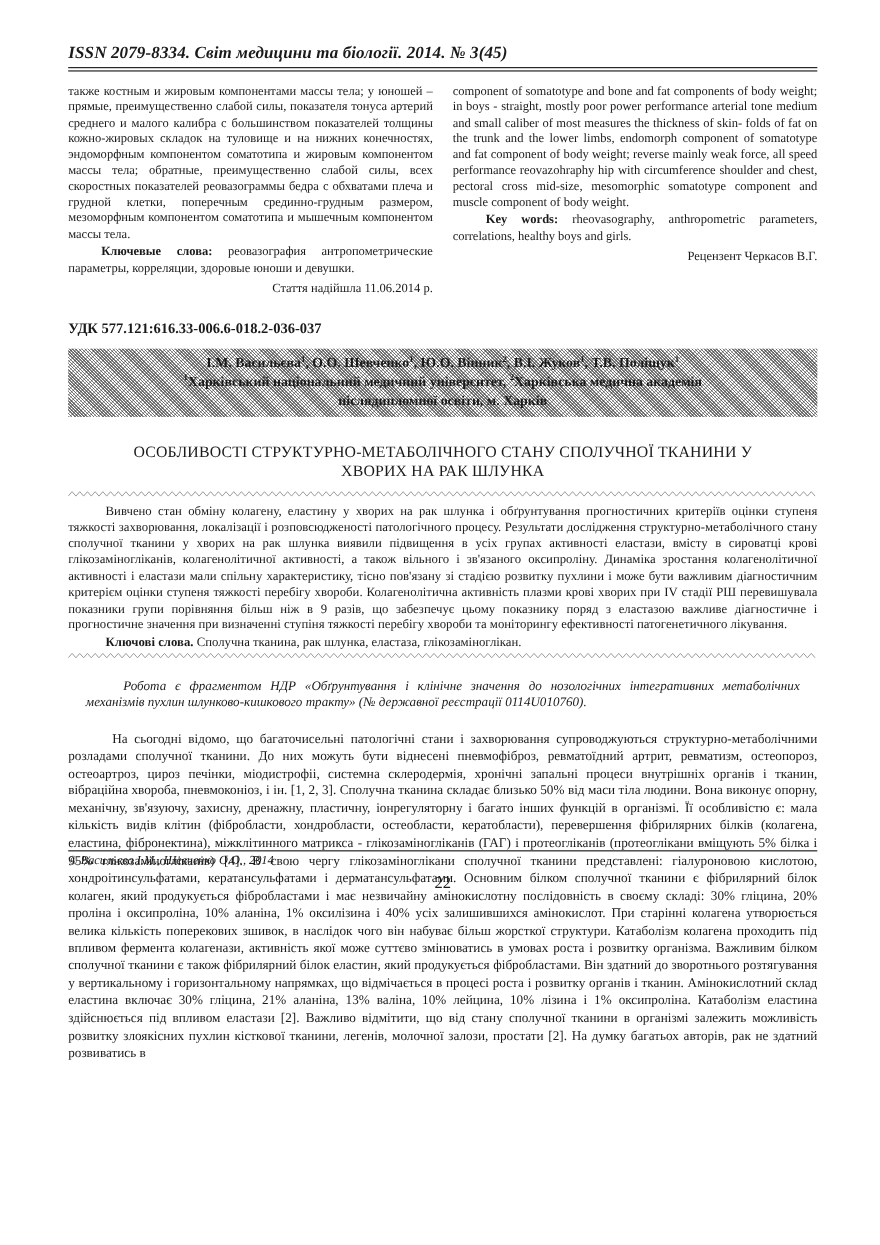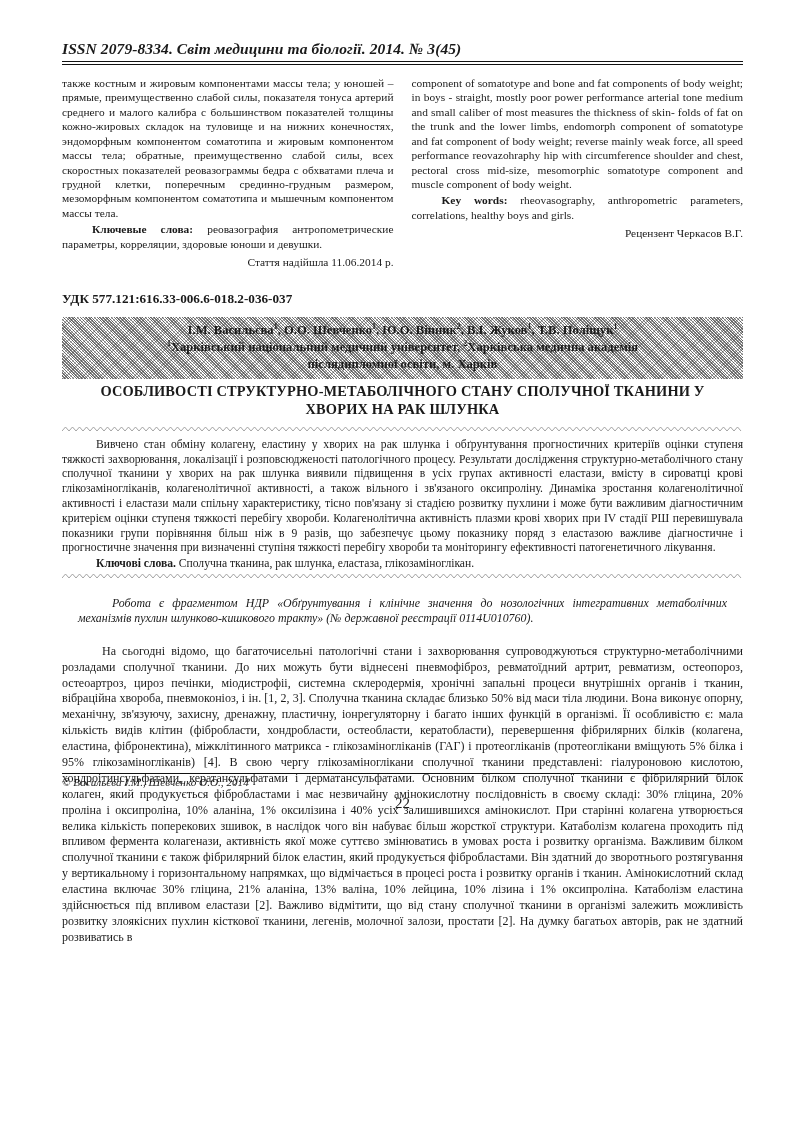--- a/index.html
+++ b/index.html
@@ -91,24 +91,24 @@
   .authors-banner .line { position: relative; }
   .authors-banner sup {
     font-size: 8px;
     vertical-align: super;
     line-height: 0;
   }
 
   
   .article-title {
     text-align: center;
-    font-weight: bold;
+    font-weight: normal;
     font-size: 14.4px;
     line-height: 1.24;
-    margin: 4px 4px 6px 4px;
+    margin: 24px 4px 6px 4px;
     letter-spacing: 0.15px;
   }
   .zigzag-svg { display: block; width: 100%; height: 8px; }
 
   
   .abstract {
     font-size: 11.6px;
     line-height: 1.275;
     text-align: justify;
     margin: 5px 0 0 0;

